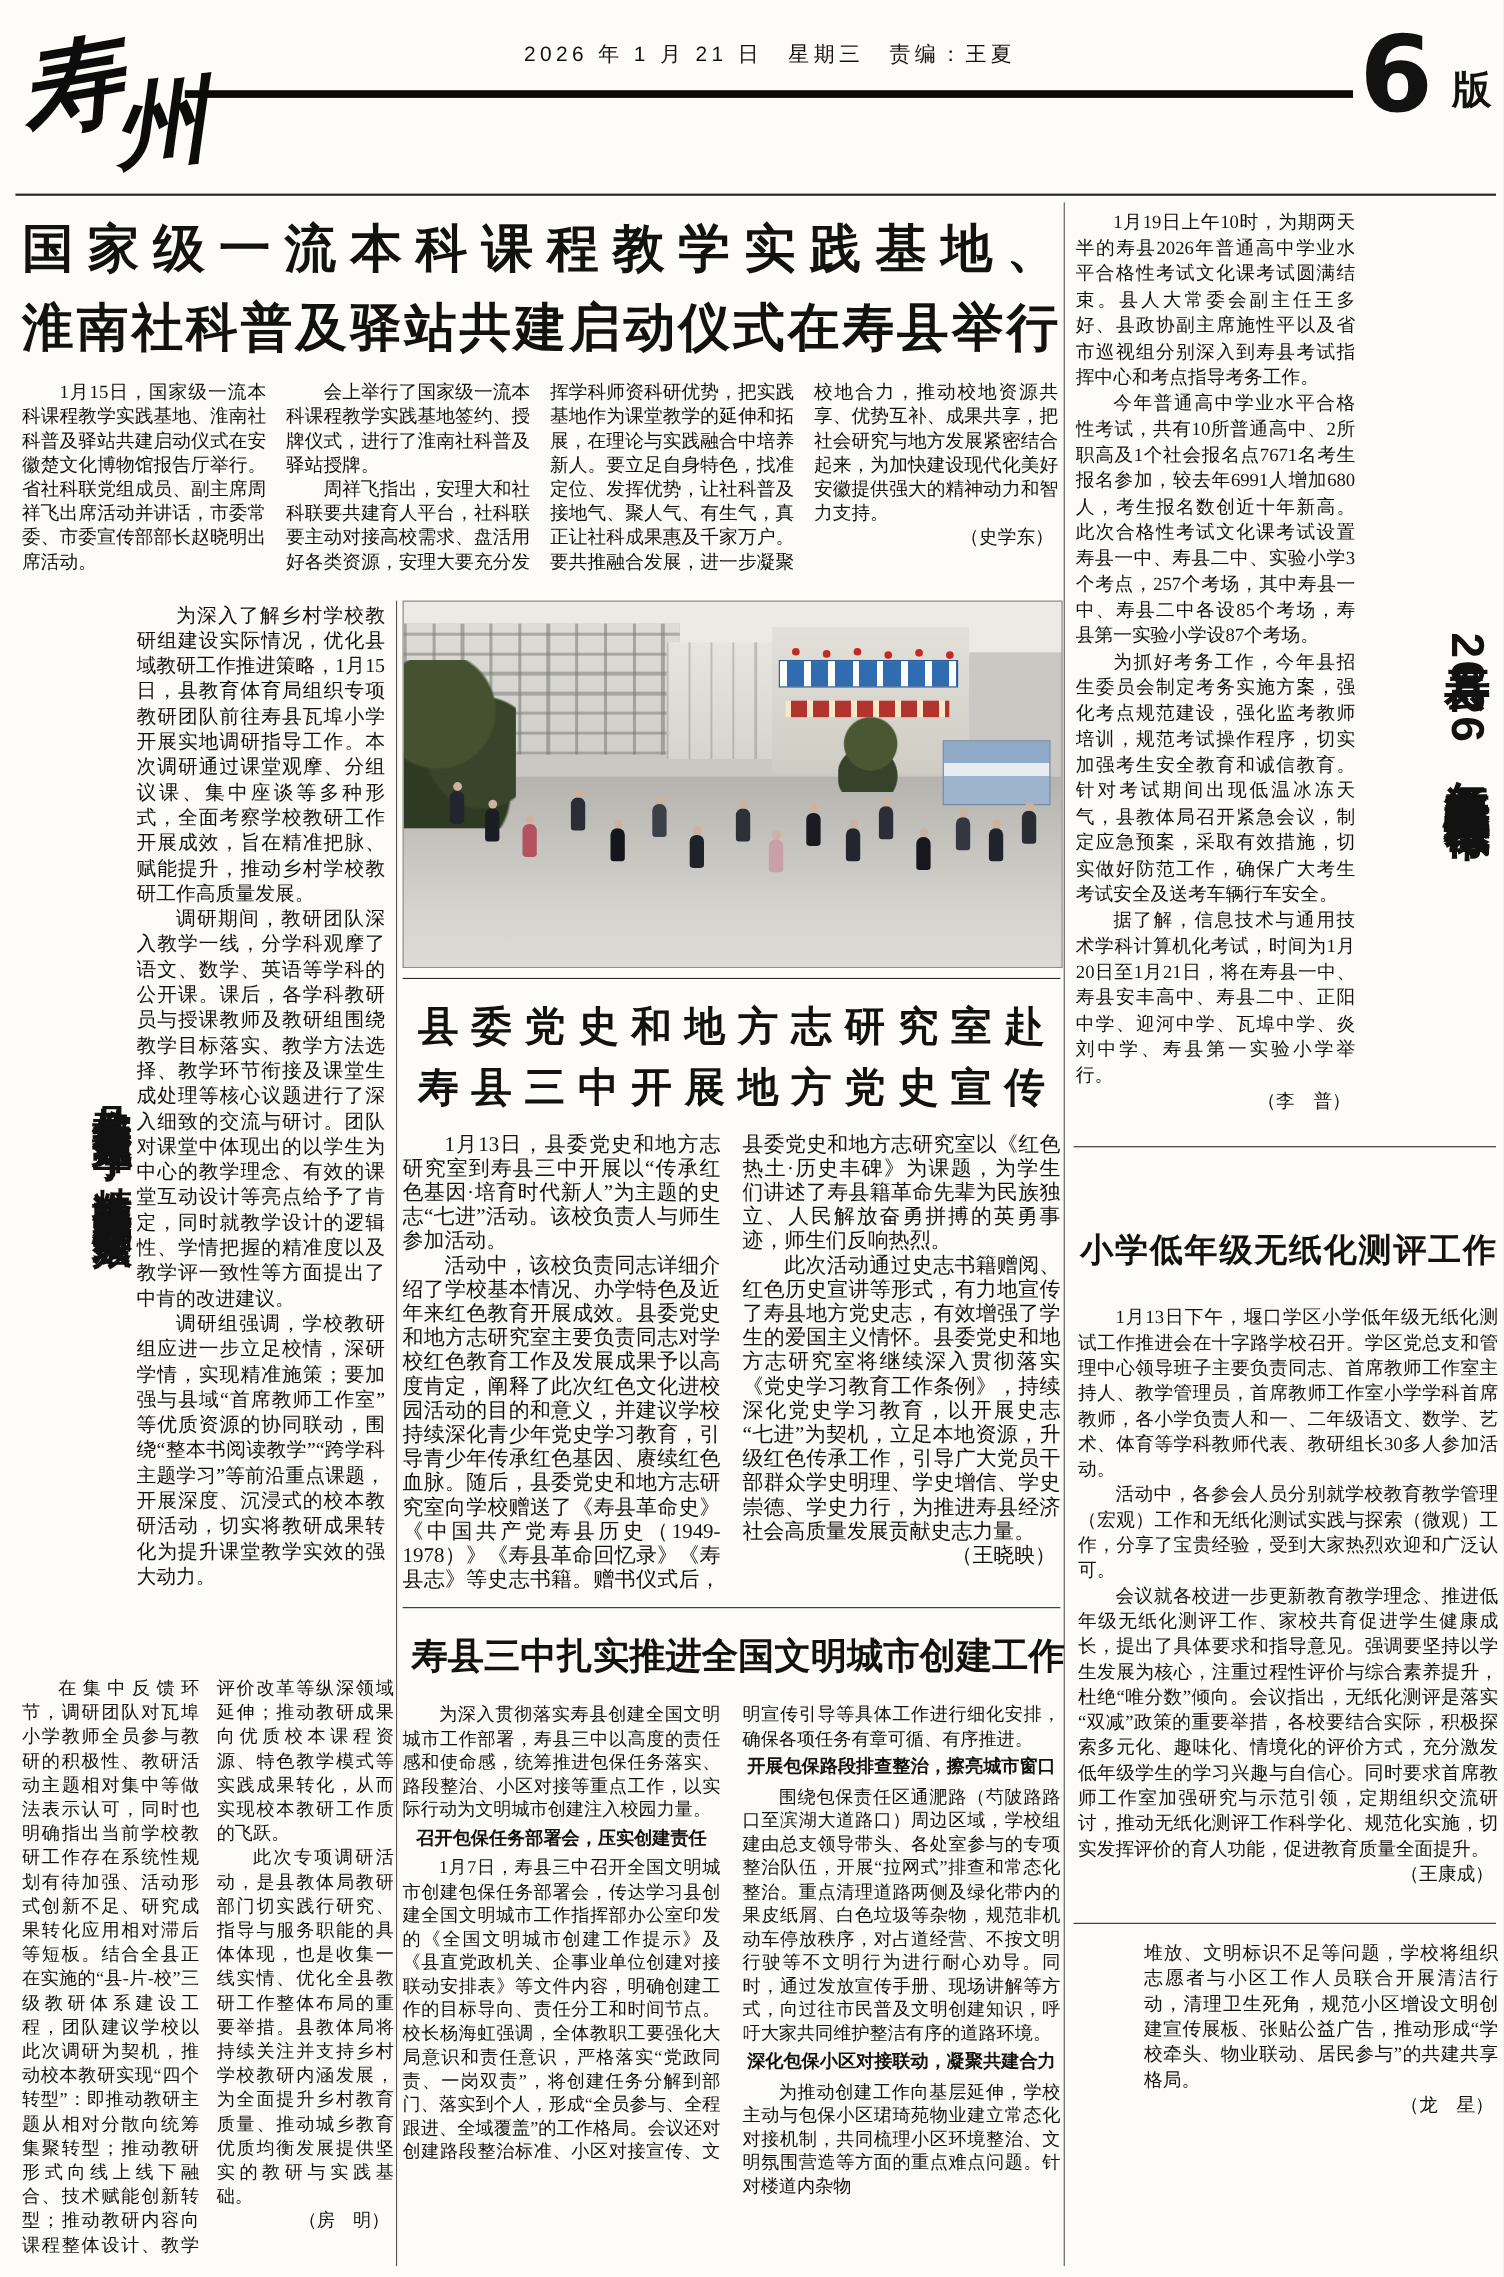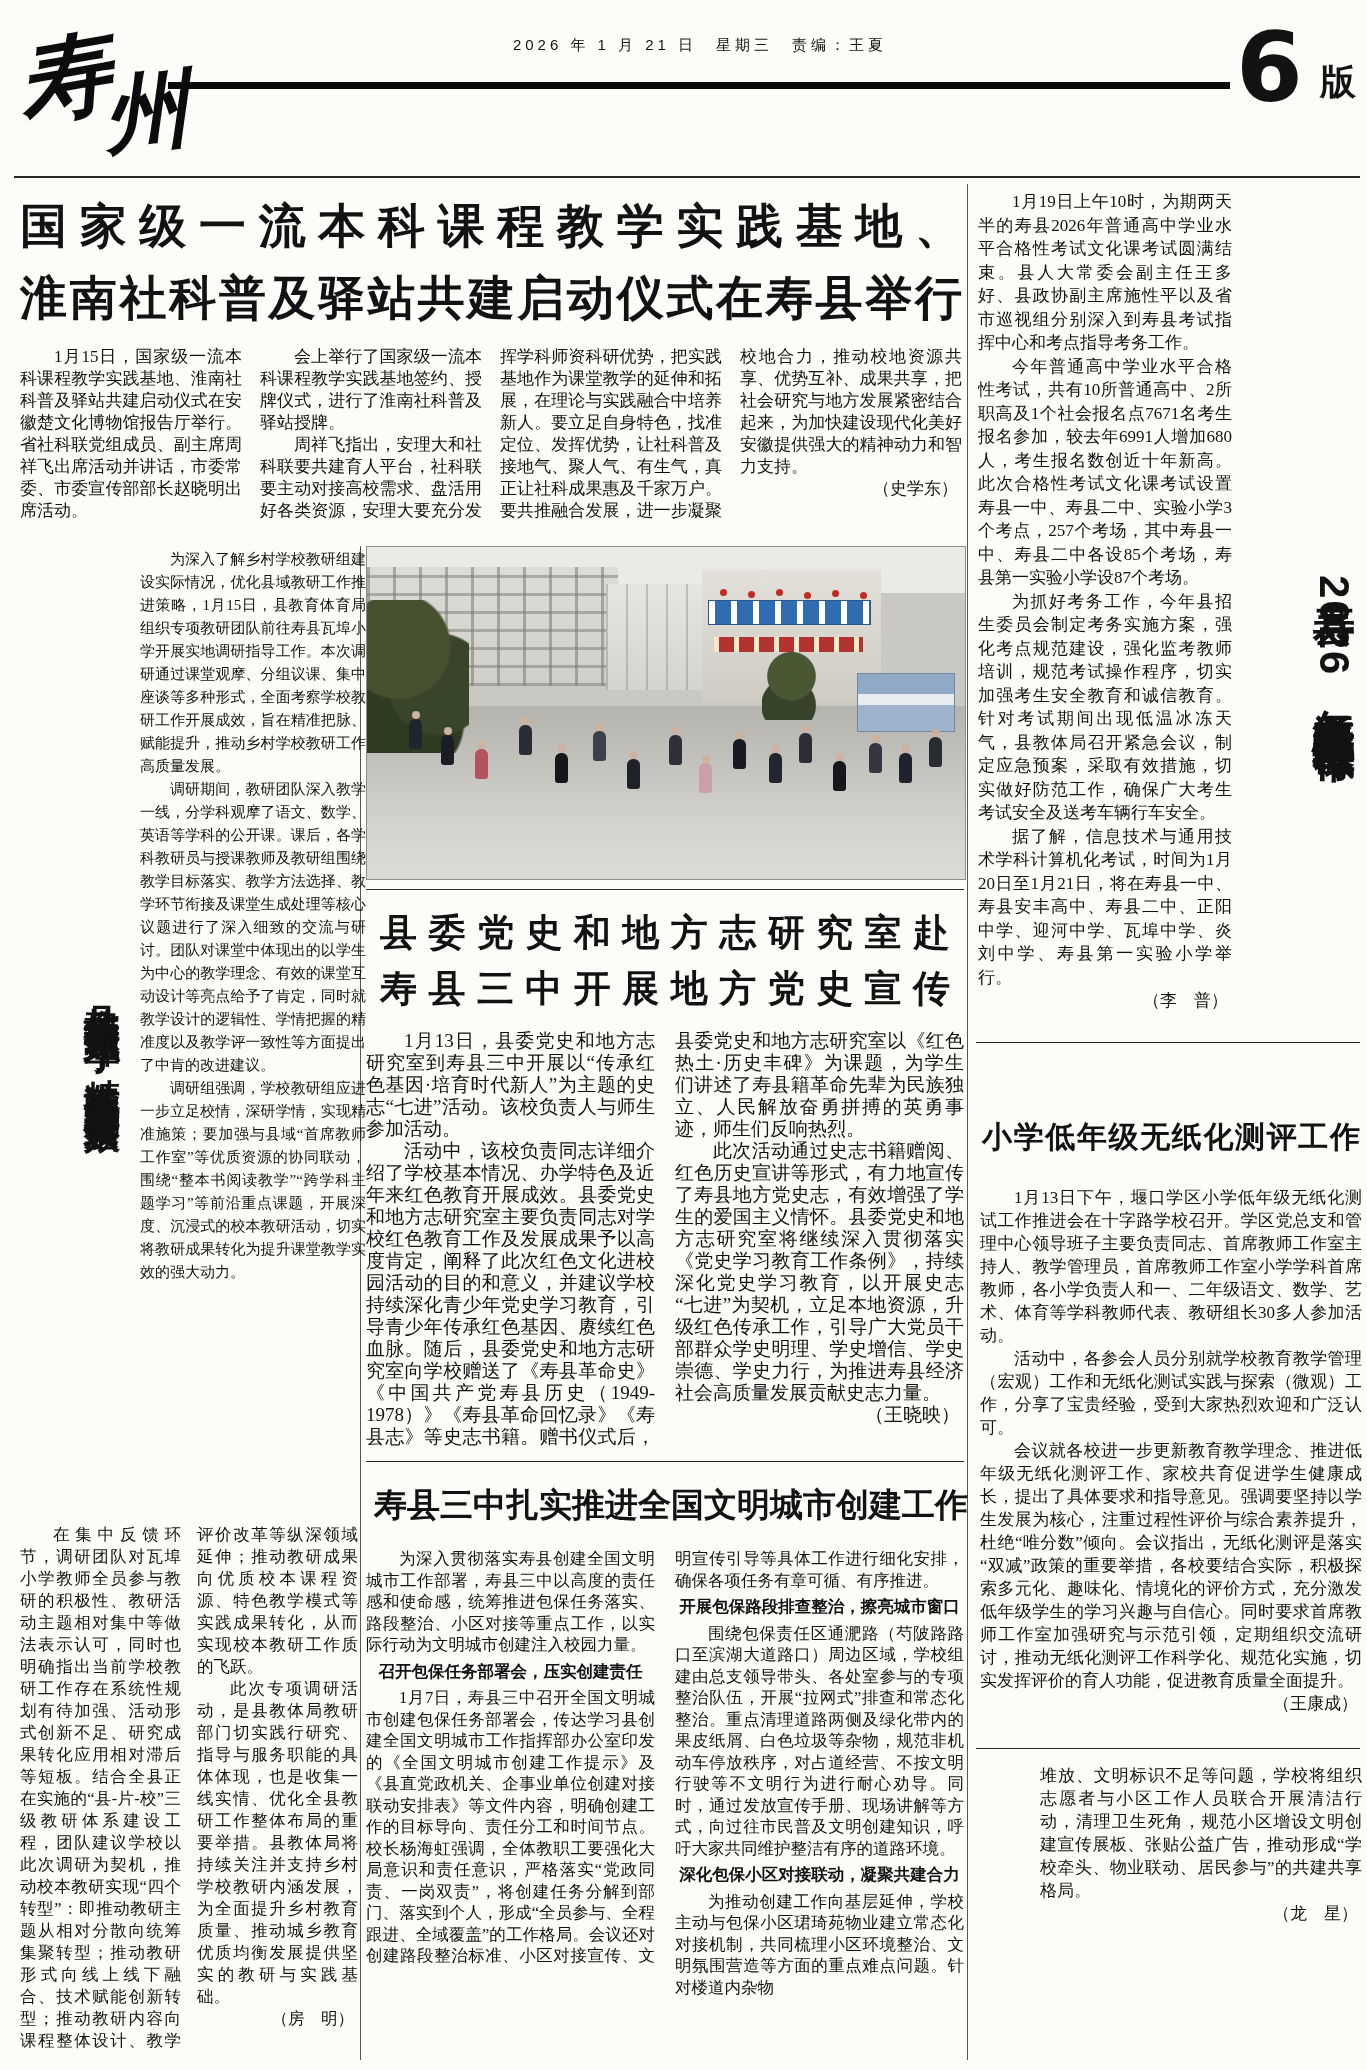--- a/index.html
+++ b/index.html
@@ -1,21 +1,21 @@
 <!DOCTYPE html>
 <html lang="zh"><head>
 <meta charset="utf-8">
 <style>
   html,body{margin:0;padding:0;background:#e9e7e0;}
   .page{position:relative;width:1367px;height:2070px;margin:0 auto;background:#fdfcf8;color:#121212;
         font-family:"Liberation Serif",serif;overflow:hidden;}
   .abs{position:absolute;}
   
   .masthead-char{position:absolute;font-family:"DejaVu Serif",serif;font-style:italic;font-weight:bold;color:#0c0c0c;}
-  .dateline{font-family:"Liberation Sans",sans-serif;font-size:15px;letter-spacing:4px;text-align:center;}
+  .dateline{font-family:"Liberation Sans",sans-serif;font-size:19px;letter-spacing:4px;text-align:center;}
   .thick-rule{background:#0a0a0a;}
   .thin-rule{background:#2a2a2a;}
   .vrule{background:#555;width:1px;}
   .page-num{font-family:"DejaVu Sans",sans-serif;font-weight:900;font-size:96px;line-height:1;}
   .page-unit{font-family:"Liberation Sans",sans-serif;font-weight:900;font-size:36px;}
   .section-title{font-family:"Liberation Sans",sans-serif;font-weight:900;font-size:45px;letter-spacing:42px;text-align:center;white-space:nowrap;}
   
   .h-line{font-family:"Liberation Sans",sans-serif;font-weight:900;text-align:justify;text-align-last:justify;white-space:nowrap;}
   .lead-h{font-size:47px;line-height:67px;}
   .mid-h{font-size:37px;line-height:53px;}
@@ -110,21 +110,21 @@
         <p class="para">为抓好考务工作，今年县招生委员会制定考务实施方案，强化考点规范建设，强化监考教师培训，规范考试操作程序，切实加强考生安全教育和诚信教育。针对考试期间出现低温冰冻天气，县教体局召开紧急会议，制定应急预案，采取有效措施，切实做好防范工作，确保广大考生考试安全及送考车辆行车安全。</p>
         <p class="para">据了解，信息技术与通用技术学科计算机化考试，时间为1月20日至1月21日，将在寿县一中、寿县安丰高中、寿县二中、正阳中学、迎河中学、瓦埠中学、炎刘中学、寿县第一实验小学举行。</p>
       </div>
     <p class="byline">（李　普）</p>
   </div>
 
   <div class="abs vertical-head" style="left:1244px;top:200px;width:118px;height:880px;font-size:42px;letter-spacing:2px;">寿县2026年普通高中学业水平合格性考试举行</div>
 
   <div class="abs vertical-head" style="left:26px;top:558px;width:100px;height:952px;font-size:36px;letter-spacing:3px;">县教体局专项调研瓦埠小学：精准指导赋能乡村教研提质增效</div>
 
-  <div class="abs body-text" style="left:140px;top:548px;width:226px;height:966px;font-size:15px;line-height:23px;">
+  <div class="abs body-text" style="left:124px;top:548px;width:226px;height:966px;font-size:18px;line-height:23px;">
     <div>
         <p class="para">为深入了解乡村学校教研组建设实际情况，优化县域教研工作推进策略，1月15日，县教育体育局组织专项教研团队前往寿县瓦埠小学开展实地调研指导工作。本次调研通过课堂观摩、分组议课、集中座谈等多种形式，全面考察学校教研工作开展成效，旨在精准把脉、赋能提升，推动乡村学校教研工作高质量发展。</p>
         <p class="para">调研期间，教研团队深入教学一线，分学科观摩了语文、数学、英语等学科的公开课。课后，各学科教研员与授课教师及教研组围绕教学目标落实、教学方法选择、教学环节衔接及课堂生成处理等核心议题进行了深入细致的交流与研讨。团队对课堂中体现出的以学生为中心的教学理念、有效的课堂互动设计等亮点给予了肯定，同时就教学设计的逻辑性、学情把握的精准度以及教学评一致性等方面提出了中肯的改进建议。</p>
         <p class="para">调研组强调，学校教研组应进一步立足校情，深研学情，实现精准施策；要加强与县域“首席教师工作室”等优质资源的协同联动，围绕“整本书阅读教学”“跨学科主题学习”等前沿重点课题，开展深度、沉浸式的校本教研活动，切实将教研成果转化为提升课堂教学实效的强大动力。</p>
       </div>
   </div>
 
   <div class="abs body-text cols2" style="left:20px;top:1524px;width:338px;height:540px;font-size:16.5px;line-height:22px;column-gap:16px;">
     <div>
         <p class="para">在集中反馈环节，调研团队对瓦埠小学教师全员参与教研的积极性、教研活动主题相对集中等做法表示认可，同时也明确指出当前学校教研工作存在系统性规划有待加强、活动形式创新不足、研究成果转化应用相对滞后等短板。结合全县正在实施的“县-片-校”三级教研体系建设工程，团队建议学校以此次调研为契机，推动校本教研实现“四个转型”：即推动教研主题从相对分散向统筹集聚转型；推动教研形式向线上线下融合、技术赋能创新转型；推动教研内容向课程整体设计、教学评价改革等纵深领域延伸；推动教研成果向优质校本课程资源、特色教学模式等实践成果转化，从而实现校本教研工作质的飞跃。</p>

